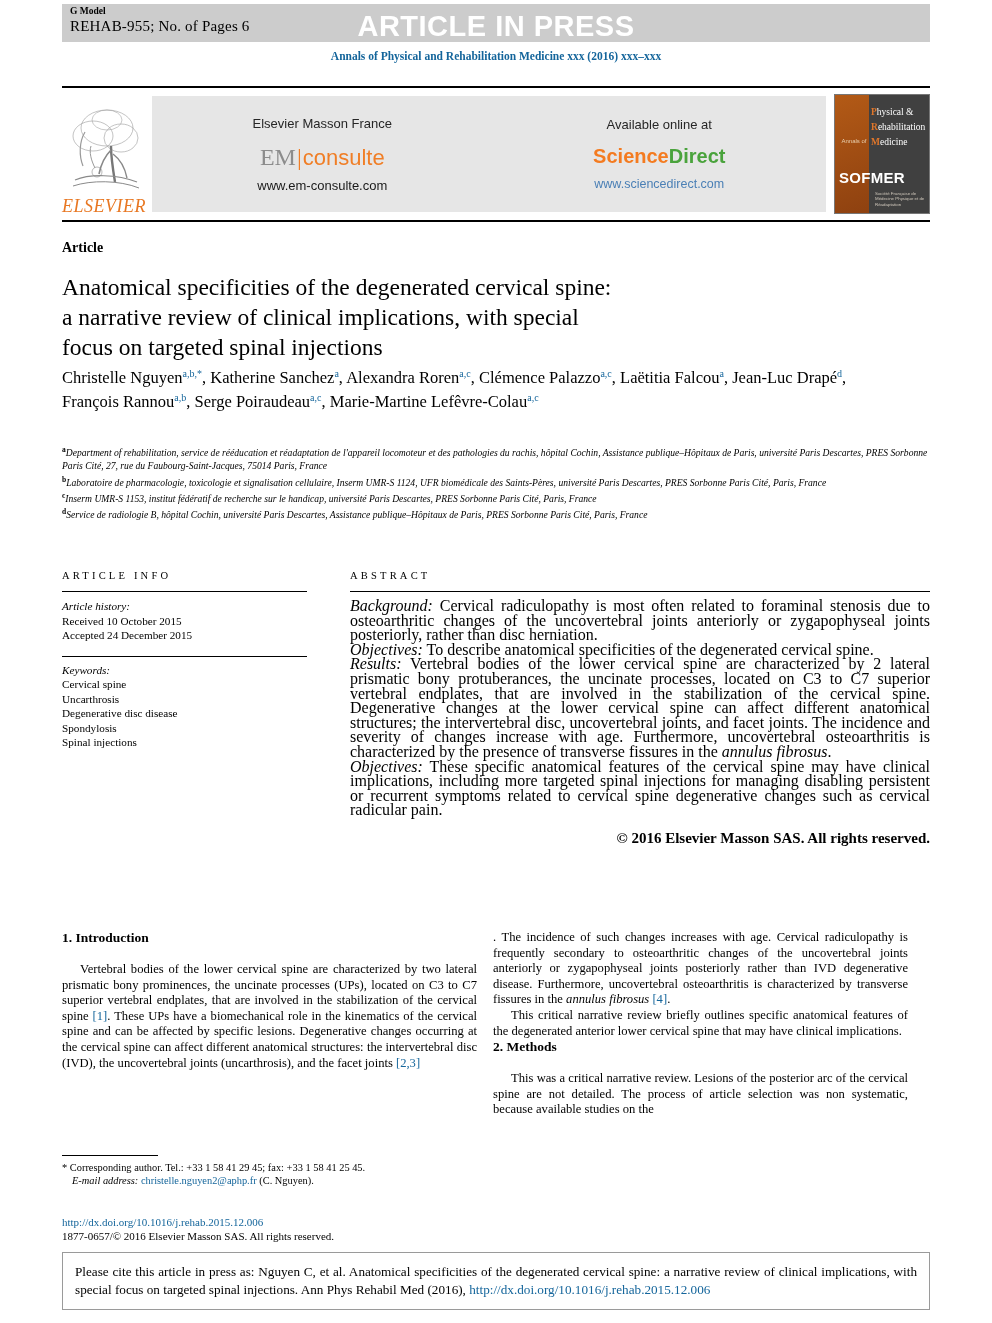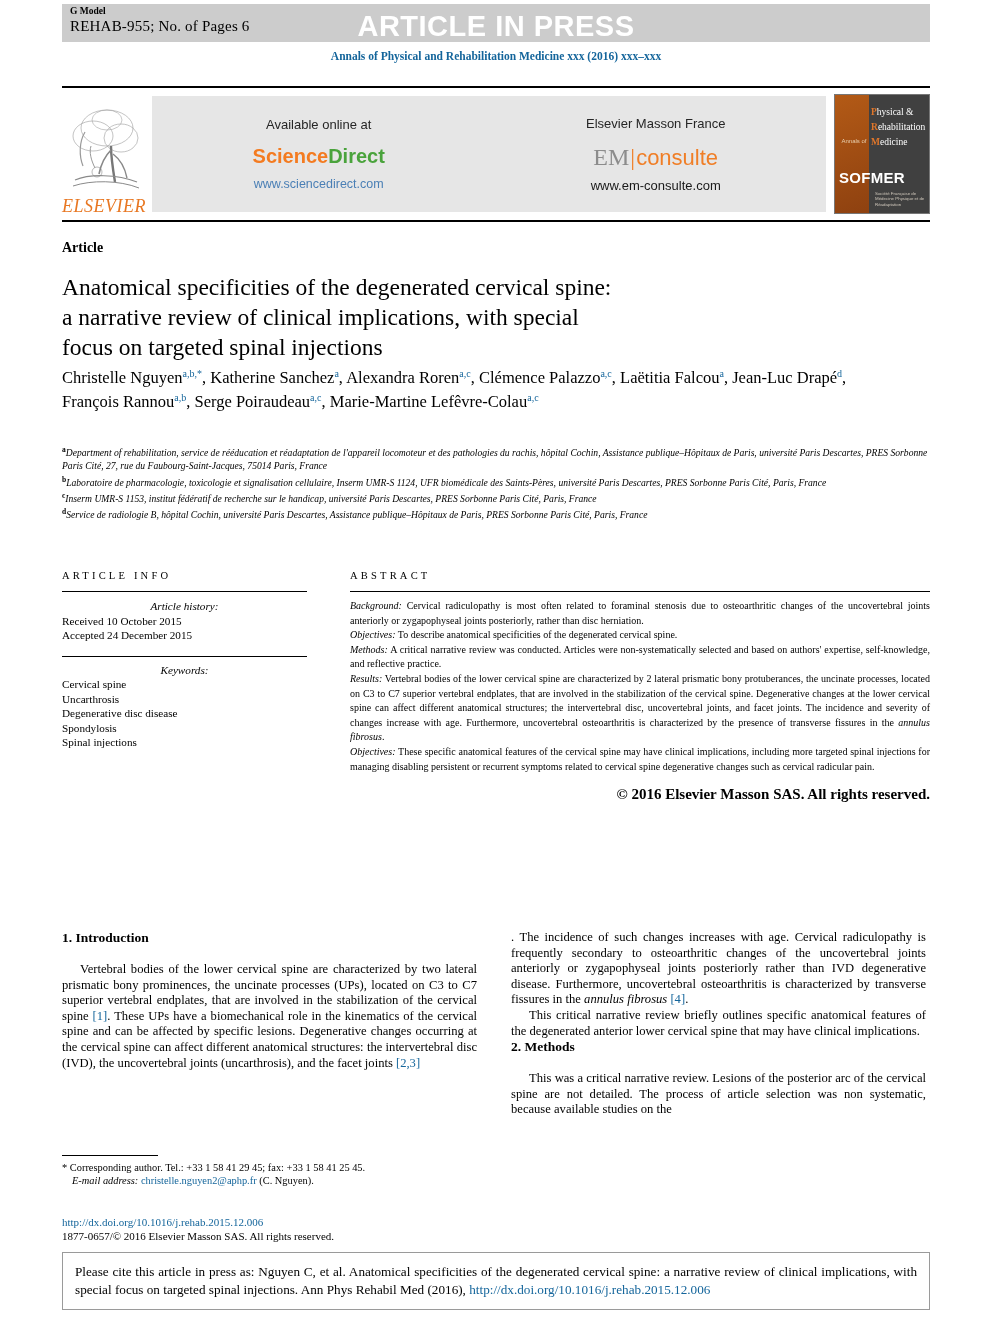--- a/index.html
+++ b/index.html
@@ -283,44 +283,44 @@
   }
   .hr-thin {
     border-top: 1px solid #000;
     margin: 13px 0 6px 0;
   }
   .info-body {
     font-family: "Liberation Serif", serif;
     font-size: 11.2px;
     line-height: 14.5px;
   }
-  .it { font-style: italic; text-align: center; }
+  .it { font-style: italic; }
   .abs-body {
     font-family: "Liberation Serif", serif;
-    font-size: 10px;
+    font-size: 16px;
     line-height: 14.6px;
     text-align: justify;
   }
   .abs-body p { margin: 0; }
   .copyright {
     text-align: right;
     font-weight: bold;
     margin-top: 12px;
     font-size: 15px;
   }
 
   
   .body-left {
     position: absolute;
     left: 62px; top: 930px;
     width: 415px;
   }
   .body-right {
     position: absolute;
-    left: 511px; top: 930px;
+    left: 493px; top: 930px;
     width: 415px;
   }
   .h2 {
     font-family: "Liberation Serif", serif;
     font-size: 13.5px;
     font-weight: bold;
     margin: 0 0 16px 0;
   }
   .h2.spaced { }
   .para {
@@ -405,33 +405,33 @@
           <circle cx="30" cy="70" r="5" stroke="#8a8a8a"></circle>
           <path d="M28 66 C24 58, 22 50, 24 44" stroke="#999" stroke-width="1"></path>
         </g>
       </svg>
     </div>
     <div class="elsevier-word">ELSEVIER</div>
   </div>
 
   <div class="grey-panel">
     <div class="panel-col">
+      <div class="panel-caption">Elsevier Masson France</div>
+      <div class="em-word">
+        <span class="em-em">EM</span><span class="em-bar">|</span><span class="em-consulte">consulte</span>
+      </div>
+      <div class="em-url">www.em-consulte.com</div>
+    </div>
+
+    <div class="panel-col">
       <div class="panel-caption">Available online at</div>
       <div class="sd-word">
         <span class="sd-science">Science</span><span class="sd-direct">Direct</span>
       </div>
       <div class="sd-url">www.sciencedirect.com</div>
-    </div>
-
-    <div class="panel-col">
-      <div class="panel-caption">Elsevier Masson France</div>
-      <div class="em-word">
-        <span class="em-em">EM</span><span class="em-bar">|</span><span class="em-consulte">consulte</span>
-      </div>
-      <div class="em-url">www.em-consulte.com</div>
     </div>
   </div>
 
   <div class="cover-thumb">
     <div class="cover-orange"></div>
     <div class="cover-annals">Annals of</div>
     <div class="cover-title">
       <div><span class="cap">P</span><span>hysical &amp;</span></div>
       <div><span class="cap">R</span><span>ehabilitation</span></div>
       <div><span class="cap">M</span><span>edicine</span></div>
@@ -475,21 +475,20 @@
       </div>
   </div>
 </div>
 
 <div class="abs-col">
   <div class="col-head">ABSTRACT</div>
   <div class="hr-thick"></div>
   <div class="abs-body" id="abs-body">
       <p><span class="it">Background:</span> Cervical radiculopathy is most often related to foraminal stenosis due to osteoarthritic changes of the uncovertebral joints anteriorly or zygapophyseal joints posteriorly, rather than disc herniation.</p>
       <p><span class="it">Objectives:</span> To describe anatomical specificities of the degenerated cervical spine.</p>
-      <p><span class="it">Methods:</span> A critical narrative review was conducted. Articles were non-systematically selected and based on authors' expertise, self-knowledge, and reflective practice.</p>
       <p><span class="it">Results:</span> Vertebral bodies of the lower cervical spine are characterized by 2 lateral prismatic bony protuberances, the uncinate processes, located on C3 to C7 superior vertebral endplates, that are involved in the stabilization of the cervical spine. Degenerative changes at the lower cervical spine can affect different anatomical structures; the intervertebral disc, uncovertebral joints, and facet joints. The incidence and severity of changes increase with age. Furthermore, uncovertebral osteoarthritis is characterized by the presence of transverse fissures in the <span class="it">annulus fibrosus</span>.</p>
       <p><span class="it">Objectives:</span> These specific anatomical features of the cervical spine may have clinical implications, including more targeted spinal injections for managing disabling persistent or recurrent symptoms related to cervical spine degenerative changes such as cervical radicular pain.</p>
     </div>
   <div class="copyright">© 2016 Elsevier Masson SAS. All rights reserved.</div>
 </div>
 
 <div class="body-left">
   <div class="h2">1. Introduction</div>
   <div class="para" id="intro-para">Vertebral bodies of the lower cervical spine are characterized by two lateral prismatic bony prominences, the uncinate processes (UPs), located on C3 to C7 superior vertebral endplates, that are involved in the stabilization of the cervical spine <span class="ref">[1]</span>. These UPs have a biomechanical role in the kinematics of the cervical spine and can be affected by specific lesions. Degenerative changes occurring at the cervical spine can affect different anatomical structures: the intervertebral disc (IVD), the uncovertebral joints (uncarthrosis), and the facet joints <span class="ref">[2,3]</span></div>
 </div>

